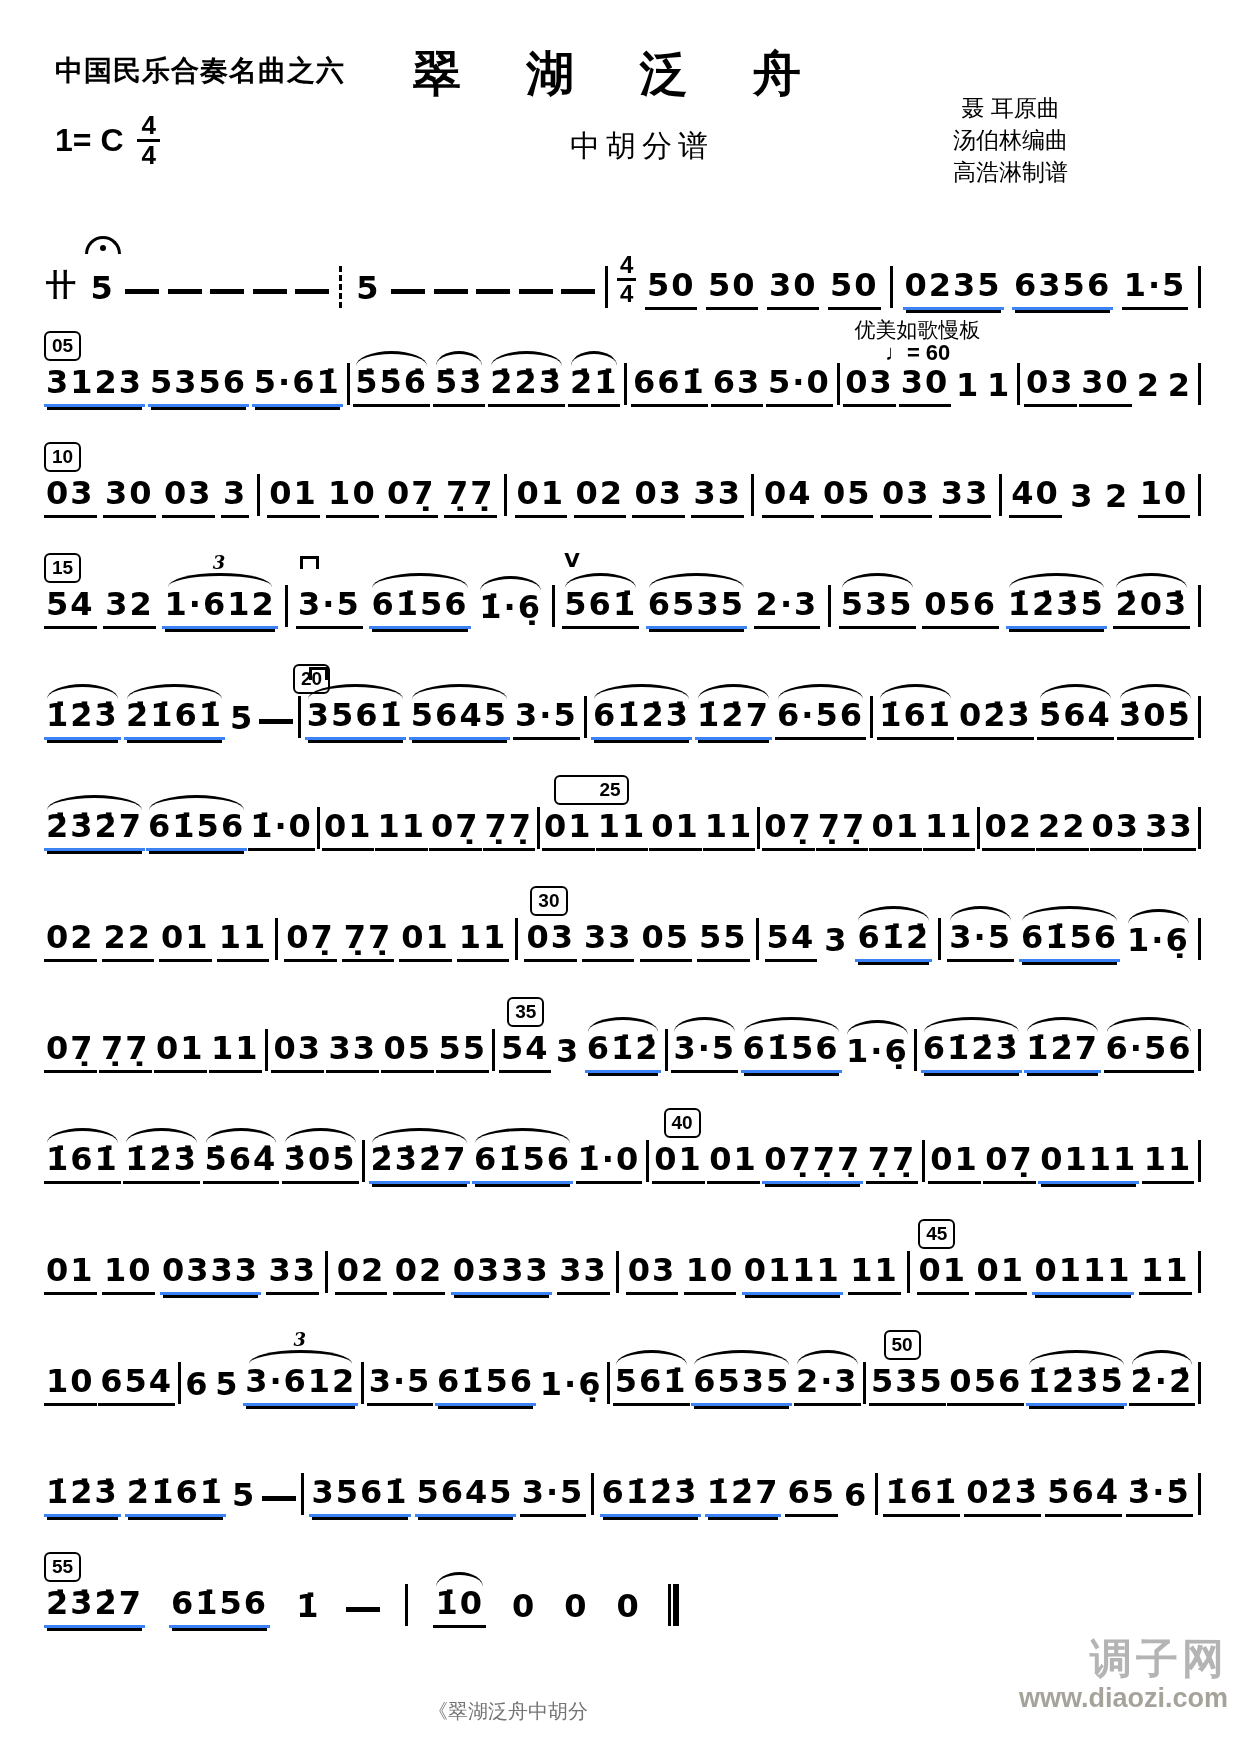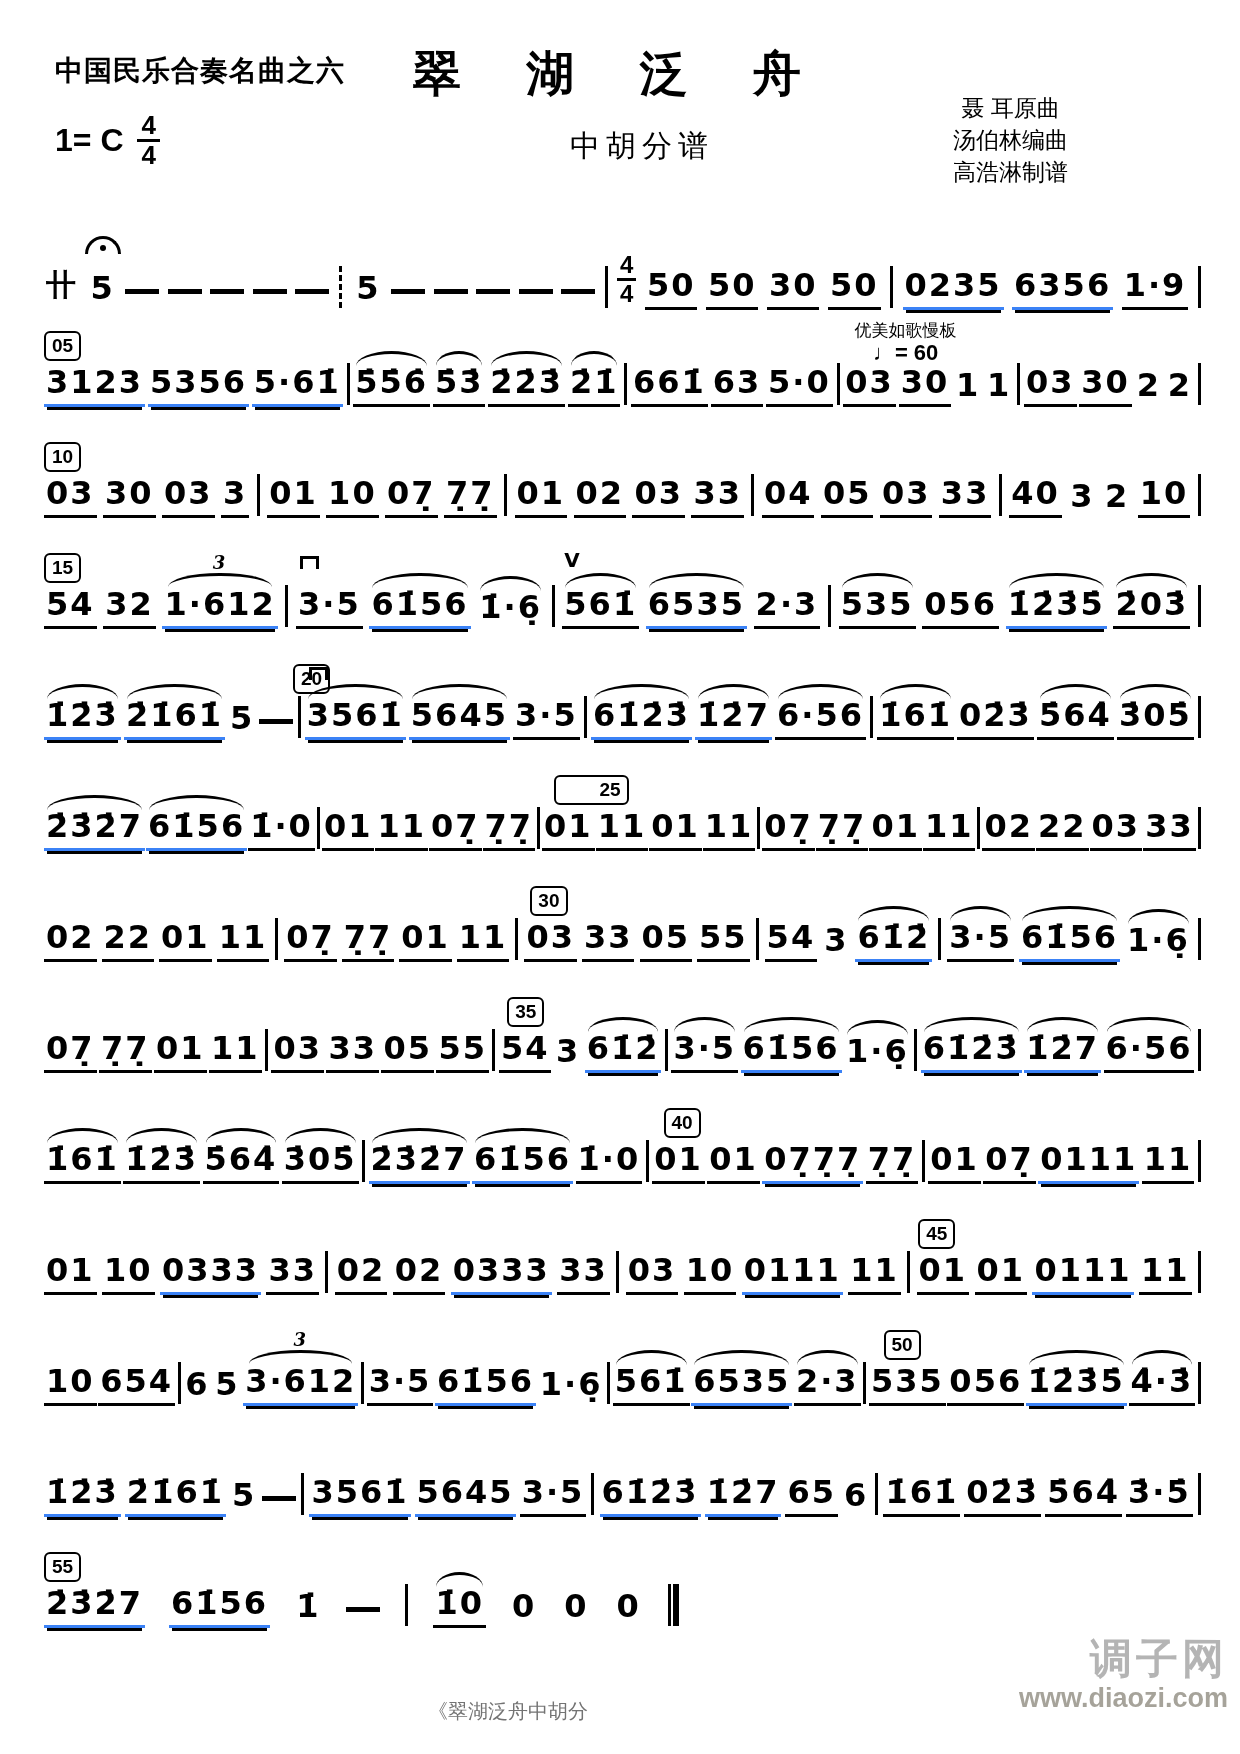--- a/index.html
+++ b/index.html
@@ -15,21 +15,21 @@
   .frac b{padding:0 4px;}
   .frac b:first-child{border-bottom:3px solid #000;}
   .credits{position:absolute;right:172px;top:92px;text-align:center;font-size:23px;line-height:32px;}
   
   .score{position:absolute;top:210px;left:44px;width:1158px;}
   .system{position:relative;height:111px;}
   .lblrow{position:relative;height:42px;}
   .mnum{position:absolute;bottom:2px;border:2px solid #000;border-radius:6px;padding:0 6px;
         font-size:19px;font-weight:bold;line-height:26px;background:#fff;}
   .tempo{position:absolute;bottom:-2px;text-align:center;line-height:1.1;white-space:nowrap;}
-  .tempo .tl{display:block;font-size:17px;}
+  .tempo .tl{display:block;font-size:21px;}
   .tempo .tb{display:block;font-size:22px;font-weight:bold;}
   .noterow{display:flex;justify-content:space-between;align-items:flex-end;}
   .noterow.left{justify-content:flex-start;gap:24px;}
   .tok{position:relative;font-weight:bold;font-size:32px;line-height:1;letter-spacing:2px;
        padding:0 2px 6px;white-space:nowrap;font-family:"DejaVu Sans",sans-serif;}
   .u1{border-bottom:3px solid #000;}
   .u2{border-bottom:3px solid #3b82f6;box-shadow:0 6px 0 -3px #000;}
   .arc::before{content:"";position:absolute;left:3px;right:3px;top:-15px;height:12px;
        border-top:3px solid #000;border-radius:50% 50% 0 0/100% 100% 0 0;}
   .tri::before{content:"";position:absolute;left:6px;right:6px;top:-15px;height:11px;
@@ -102,21 +102,21 @@
           <b>4</b>
           <b>4</b>
         </div>
         <div class="tok u1">50</div>
         <div class="tok u1">50</div>
         <div class="tok u1">30</div>
         <div class="tok u1">50</div>
         <div class="bar single"></div>
         <div class="tok u2">0235</div>
         <div class="tok u2">6356</div>
-        <div class="tok u1">1·9</div>
+        <div class="tok u1">1·5</div>
         <div class="bar single"></div>
       </div>
     </div>
     <div class="system">
       <div class="lblrow">
         <span class="mnum" style="left: 0%;">05</span>
         <div class="tempo" style="left: 70%;">
           <span class="tl">优美如歌慢板</span>
           <span class="tb">♩= 60</span>
         </div>
@@ -387,21 +387,21 @@
         <div class="tok u2">61̇56</div>
         <div class="tok u0">1·6̣</div>
         <div class="bar single"></div>
         <div class="tok u1 arc">561̇</div>
         <div class="tok u2 arc">6535</div>
         <div class="tok u1 arc">2·3</div>
         <div class="bar single"></div>
         <div class="tok u1">535</div>
         <div class="tok u1">056</div>
         <div class="tok u2 arc">1̇2̇3̇5̇</div>
-        <div class="tok u1 arc">4̇·3̇</div>
+        <div class="tok u1 arc">2̇·2̇</div>
         <div class="bar single"></div>
       </div>
     </div>
     <div class="system">
       <div class="lblrow"></div>
       <div class="noterow">
         <div class="tok u2">1̇2̇3̇</div>
         <div class="tok u2">2̇1̇61̇</div>
         <div class="tok u0">5</div>
         <div class="dash"></div>

